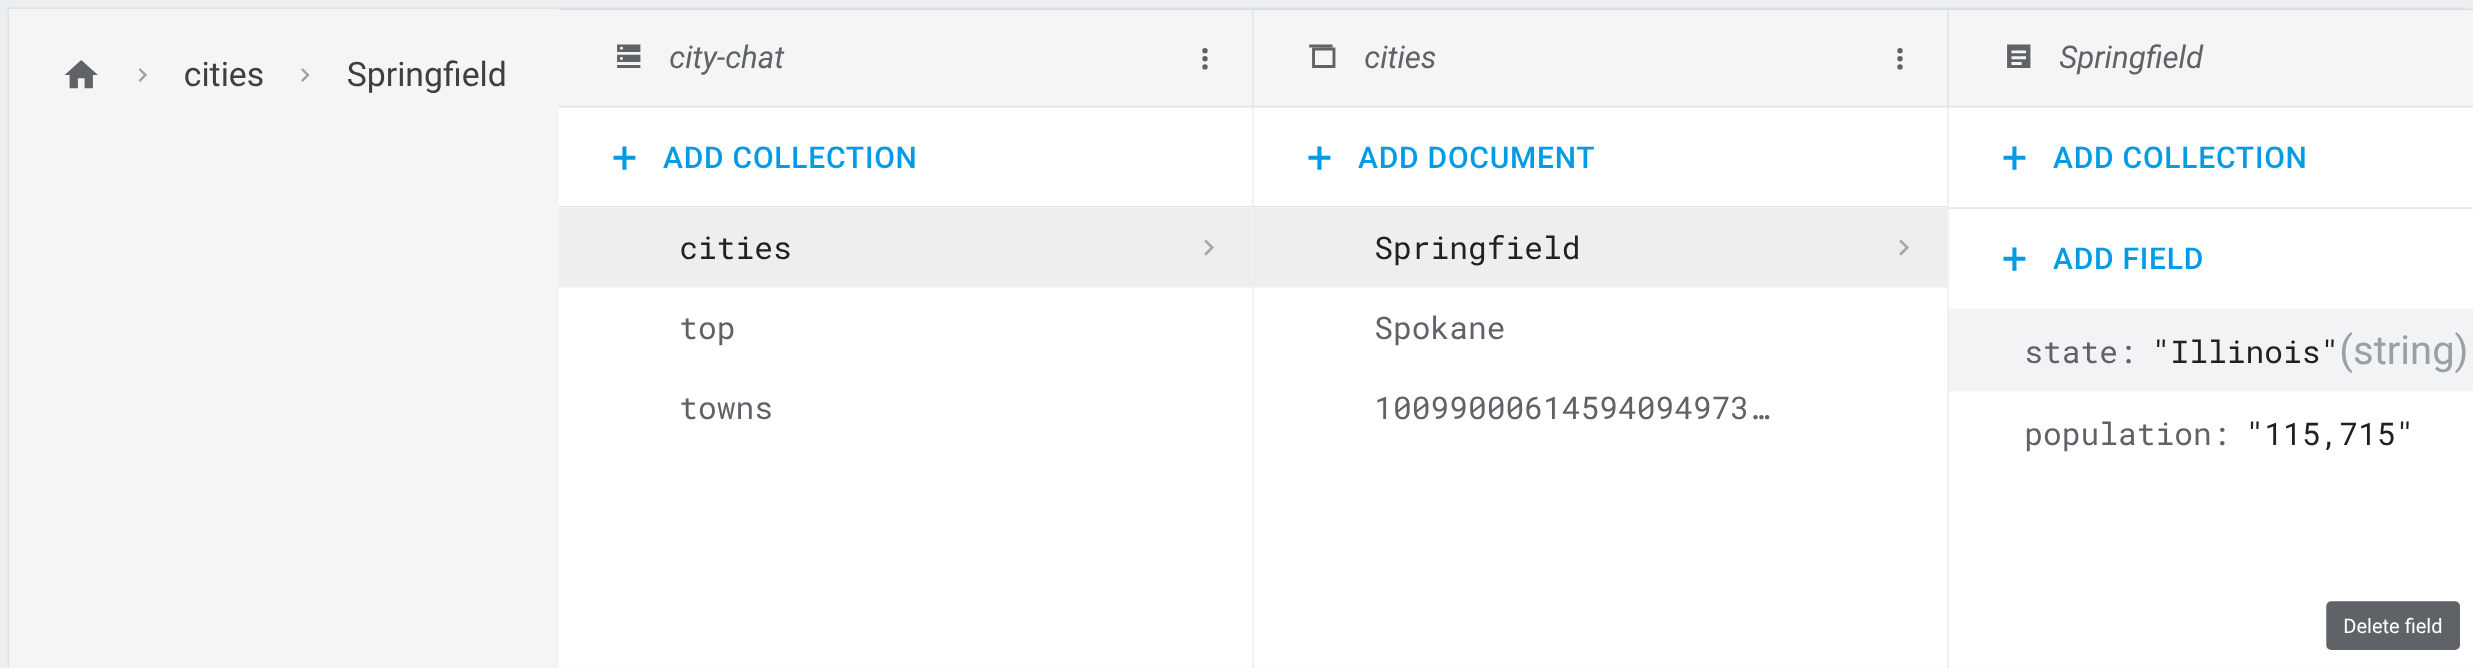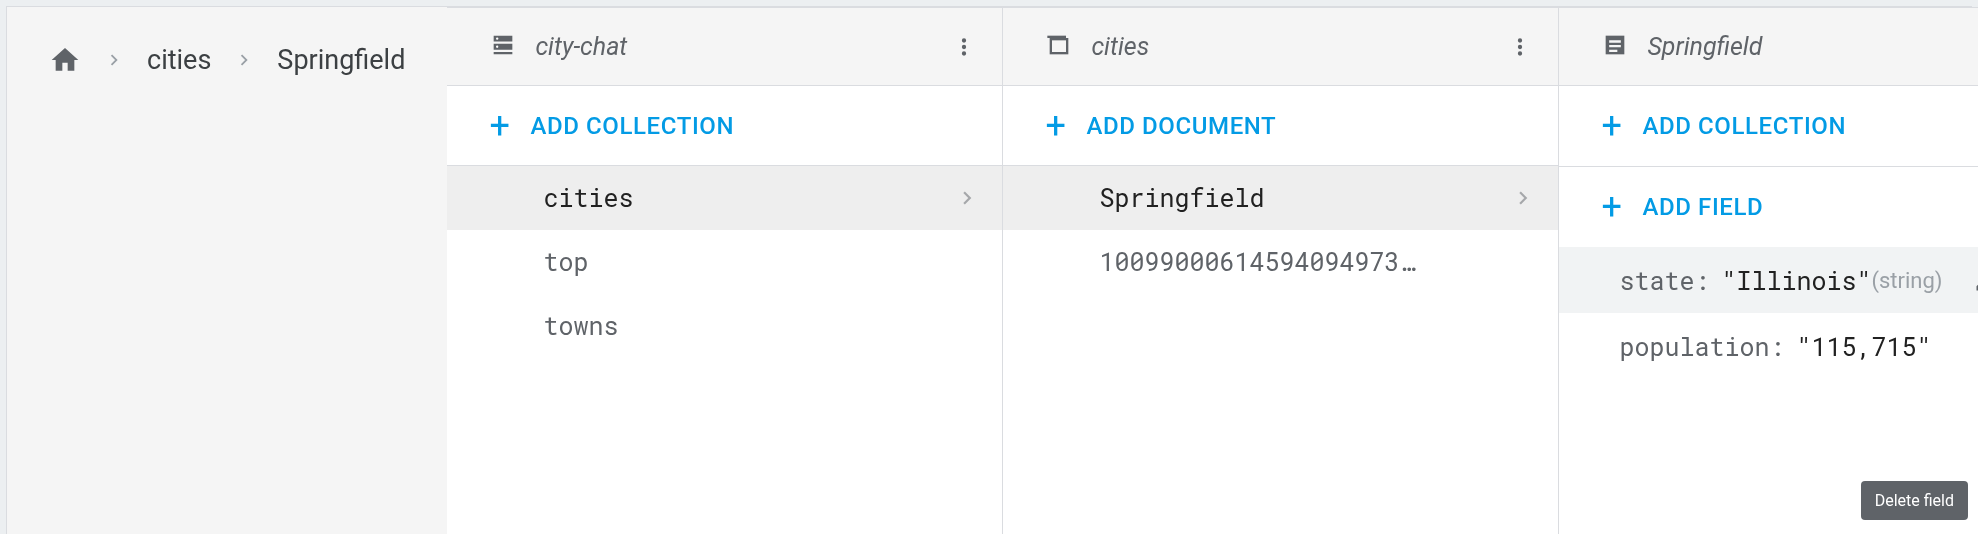--- a/index.html
+++ b/index.html
@@ -130,21 +130,21 @@
     color: #5f6368;
     cursor: default;
   }
   .field-row.hover {
     background: #f1f3f4;
   }
   .field-row .key { color: #5f6368; }
   .field-row .colon { color: #5f6368; margin-right: 12px; }
   .field-row .val { color: #212121; }
   .field-row .spacer { flex: 1; }
-  .field-row .type { color: #9aa0a6; font-family: Roboto, Arial, sans-serif; font-size: 22px; margin-right: 18px; }
+  .field-row .type { color: #9aa0a6; font-family: Roboto, Arial, sans-serif; font-size: 32px; margin-right: 18px; }
   .icon-btn {
     width: 40px; height: 40px;
     display: flex; align-items: center; justify-content: center;
     cursor: pointer;
     border-radius: 50%;
     margin-left: 6px;
   }
   .icon-btn svg { display: block; }
 
   .tooltip {
@@ -249,20 +249,23 @@
       <div class="item-list">
         <div class="item selected">
           <span class="label">Springfield</span>
           <span class="chev">
               <svg width="26" height="26" viewBox="0 0 24 24">
                 <path class="icn" d="M8.59 16.59 13.17 12 8.59 7.41 10 6l6 6-6 6z"></path>
               </svg>
             </span>
         </div>
         <div class="item">
+          <span class="label">Spokane</span>
+        </div>
+        <div class="item">
           <span class="label">10099000614594094973…</span>
         </div>
       </div>
     </div>
 
     <div class="pane p3">
       <div class="pane-header">
         <span>
           <svg width="28" height="28" viewBox="0 0 24 24">
               <path class="icn" d="M4 4h16v16H4z"></path>

